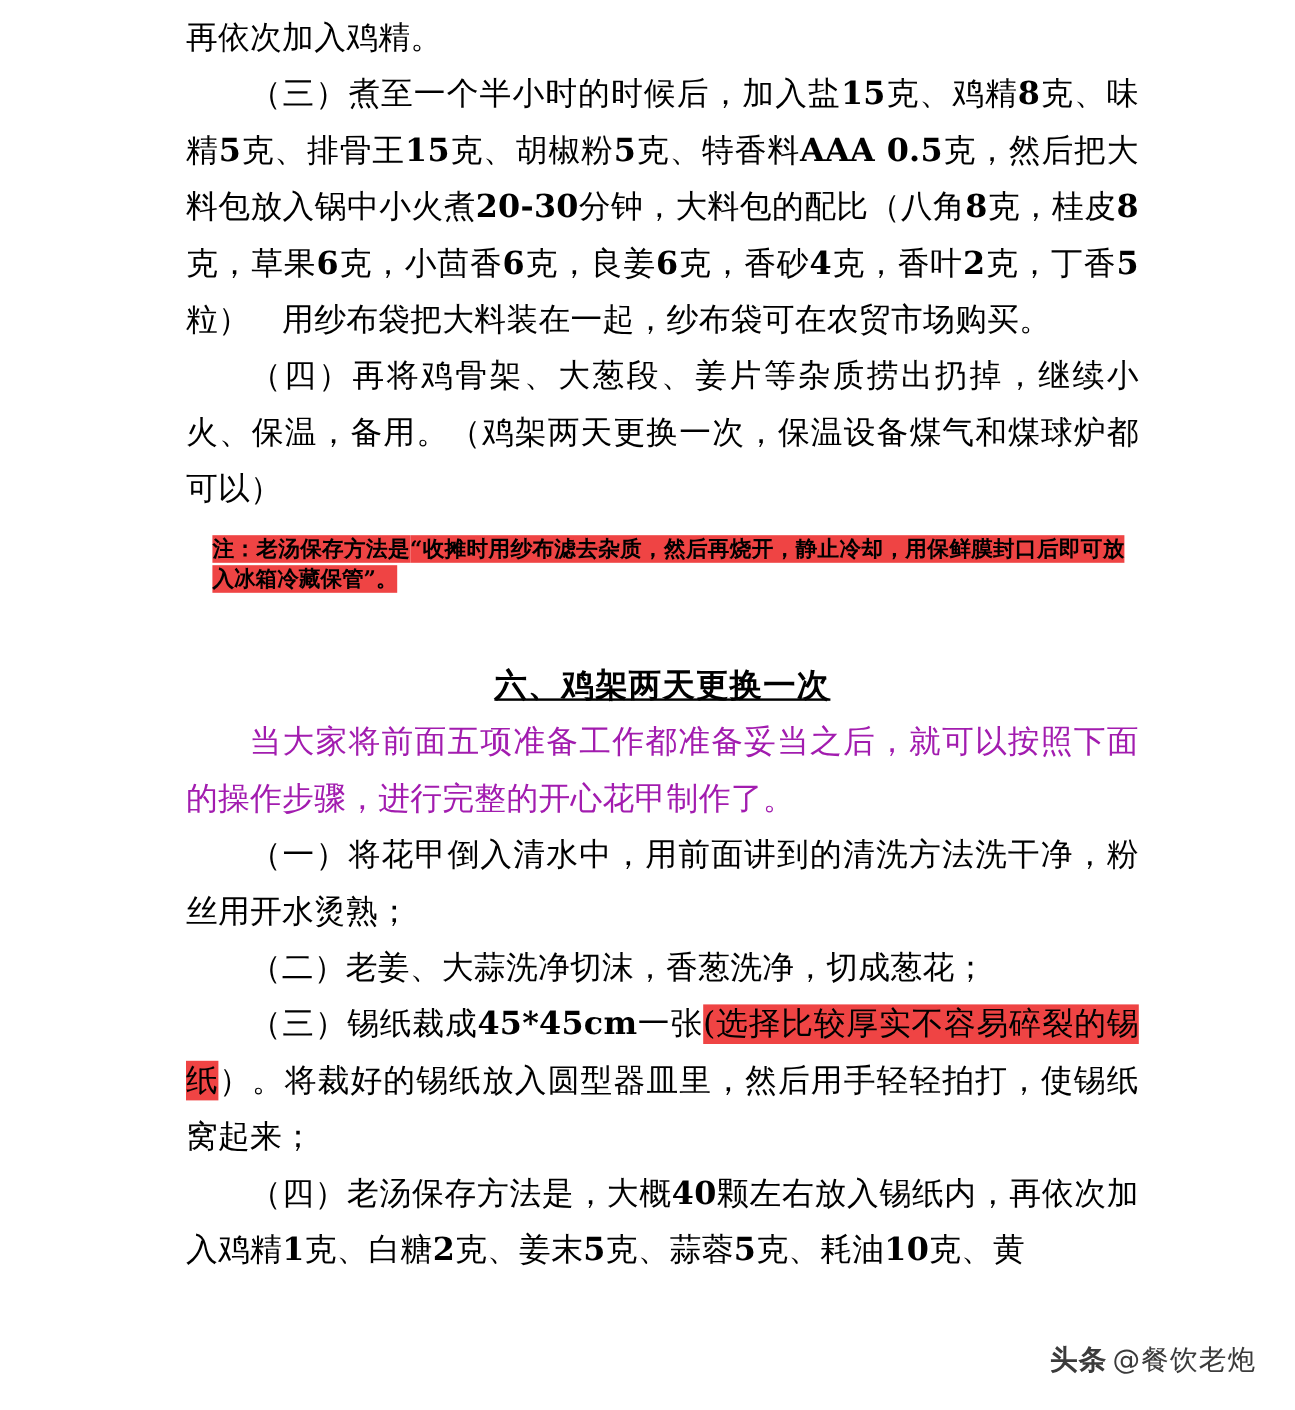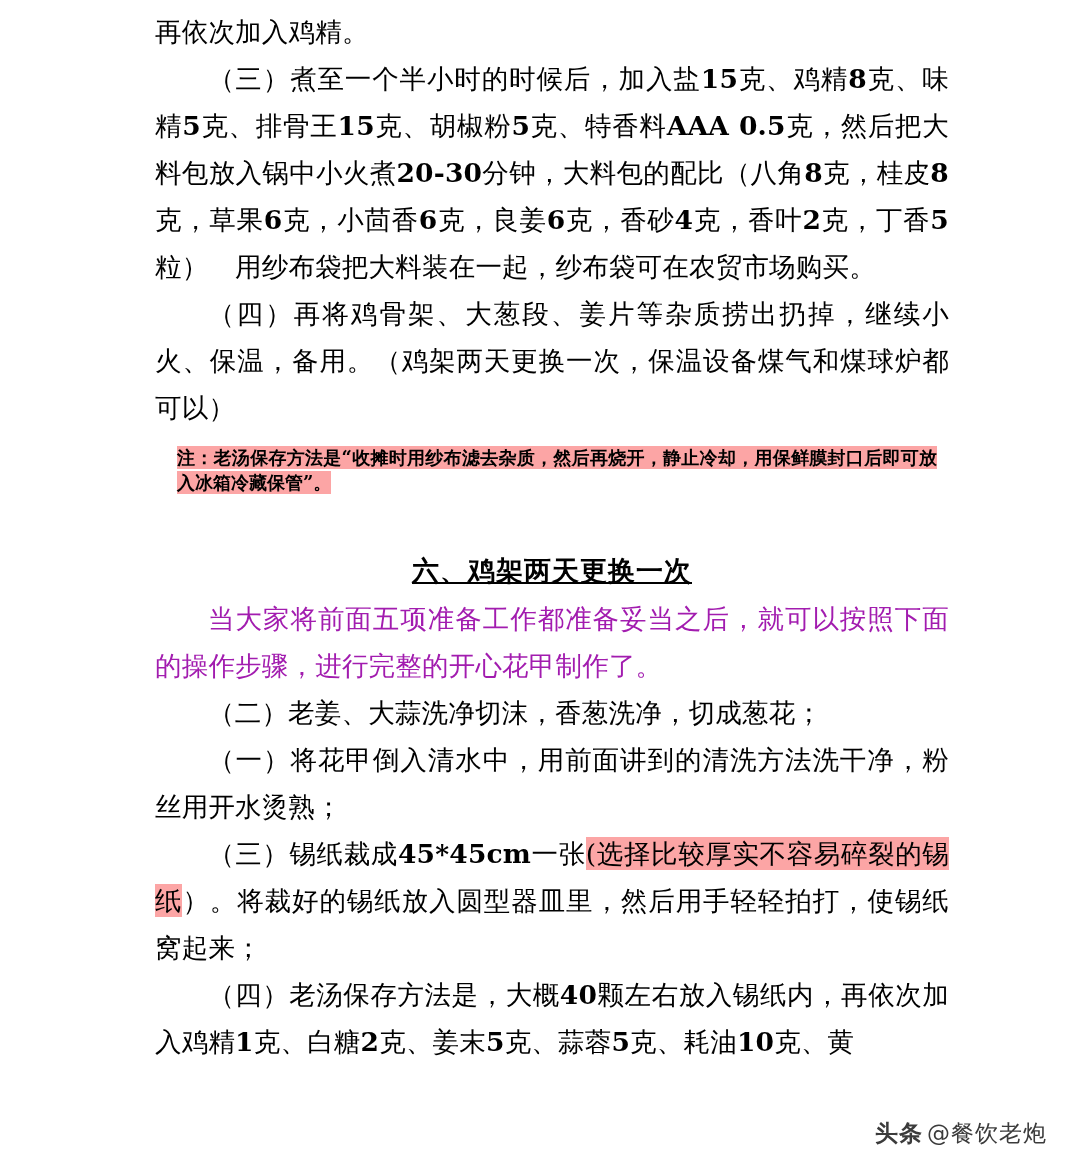--- a/index.html
+++ b/index.html
@@ -43,21 +43,21 @@
   }
   .note-line {
     font-size: 18px;
     line-height: 25px;
     font-weight: bold;
     display: block;
     text-align: justify;
     word-break: break-all;
   }
   .hl {
-    background: #fca5a5;
+    background: #ef4444;
     padding: 1px 0;
     box-decoration-break: clone;
     -webkit-box-decoration-break: clone;
   }
   .section-title {
     text-align: center;
     font-size: 27px;
     font-weight: bold;
     text-decoration: underline;
     margin: 58px 0 6px 0;
@@ -96,23 +96,23 @@
   <div class="note-block">
     <span class="note-line">
       <span class="hl">注：老汤保存方法是</span><span class="hl">“收摊时用纱布滤去杂质，然后再烧开，静止冷却，用保鲜膜封口后即可放入冰箱冷藏保管”。</span>
     </span>
   </div>
 
   <div class="section-title">六、鸡架两天更换一次</div>
 
   <p class="para indent red">当大家将前面五项准备工作都准备妥当之后，就可以按照下面的操作步骤，进行完整的开心花甲制作了。</p>
 
+  <p class="para indent">（一）将花甲倒入清水中，用前面讲到的清洗方法洗干净，粉丝用开水烫熟；</p>
+
   <p class="para indent">（二）老姜、大蒜洗净切沫，香葱洗净，切成葱花；</p>
-
-  <p class="para indent">（一）将花甲倒入清水中，用前面讲到的清洗方法洗干净，粉丝用开水烫熟；</p>
 
   <p class="para indent"><span>（三）锡纸裁成</span><span class="b">45*45cm</span><span>一张</span><span class="hl">(选择比较厚实不容易碎裂的锡纸</span><span>）。将裁好的锡纸放入圆型器皿里，然后用手轻轻拍打，使锡纸窝起来；</span></p>
 
   <p class="para indent"><span>（四）老汤保存方法是，大概</span><span class="b">40</span><span>颗左右放入锡纸内，再依次加入鸡精</span><span class="b">1</span><span>克、白糖</span><span class="b">2</span><span>克、姜末</span><span class="b">5</span><span>克、蒜蓉</span><span class="b">5</span><span>克、耗油</span><span class="b">10</span><span>克、黄</span></p>
 
   <div class="watermark">
     <span class="wm-logo">头条</span><span>@餐饮老炮</span>
   </div>
 
 </div>

